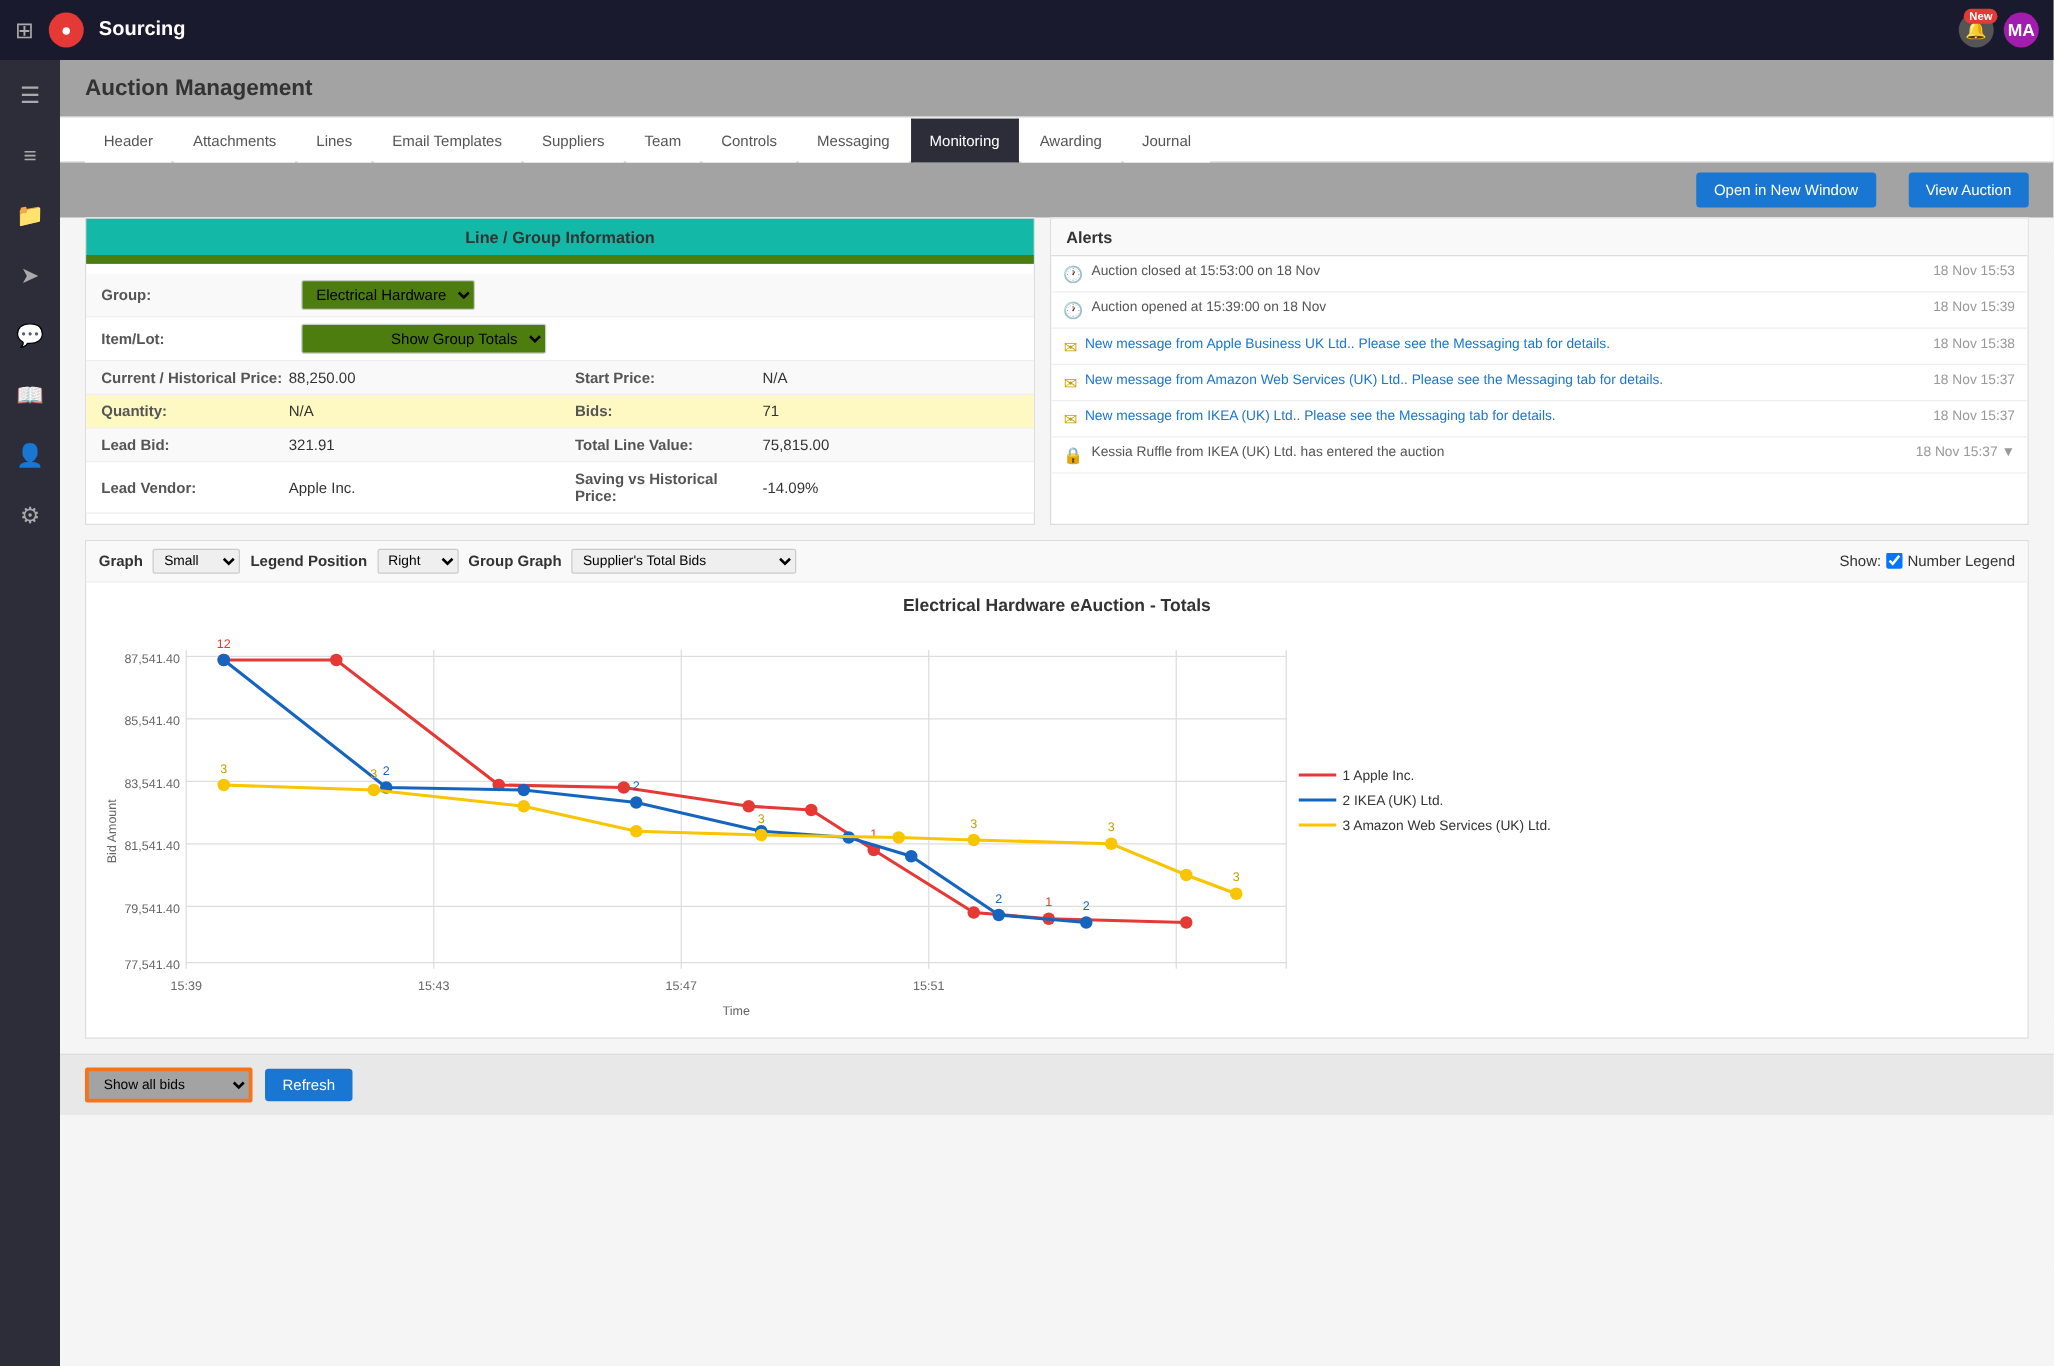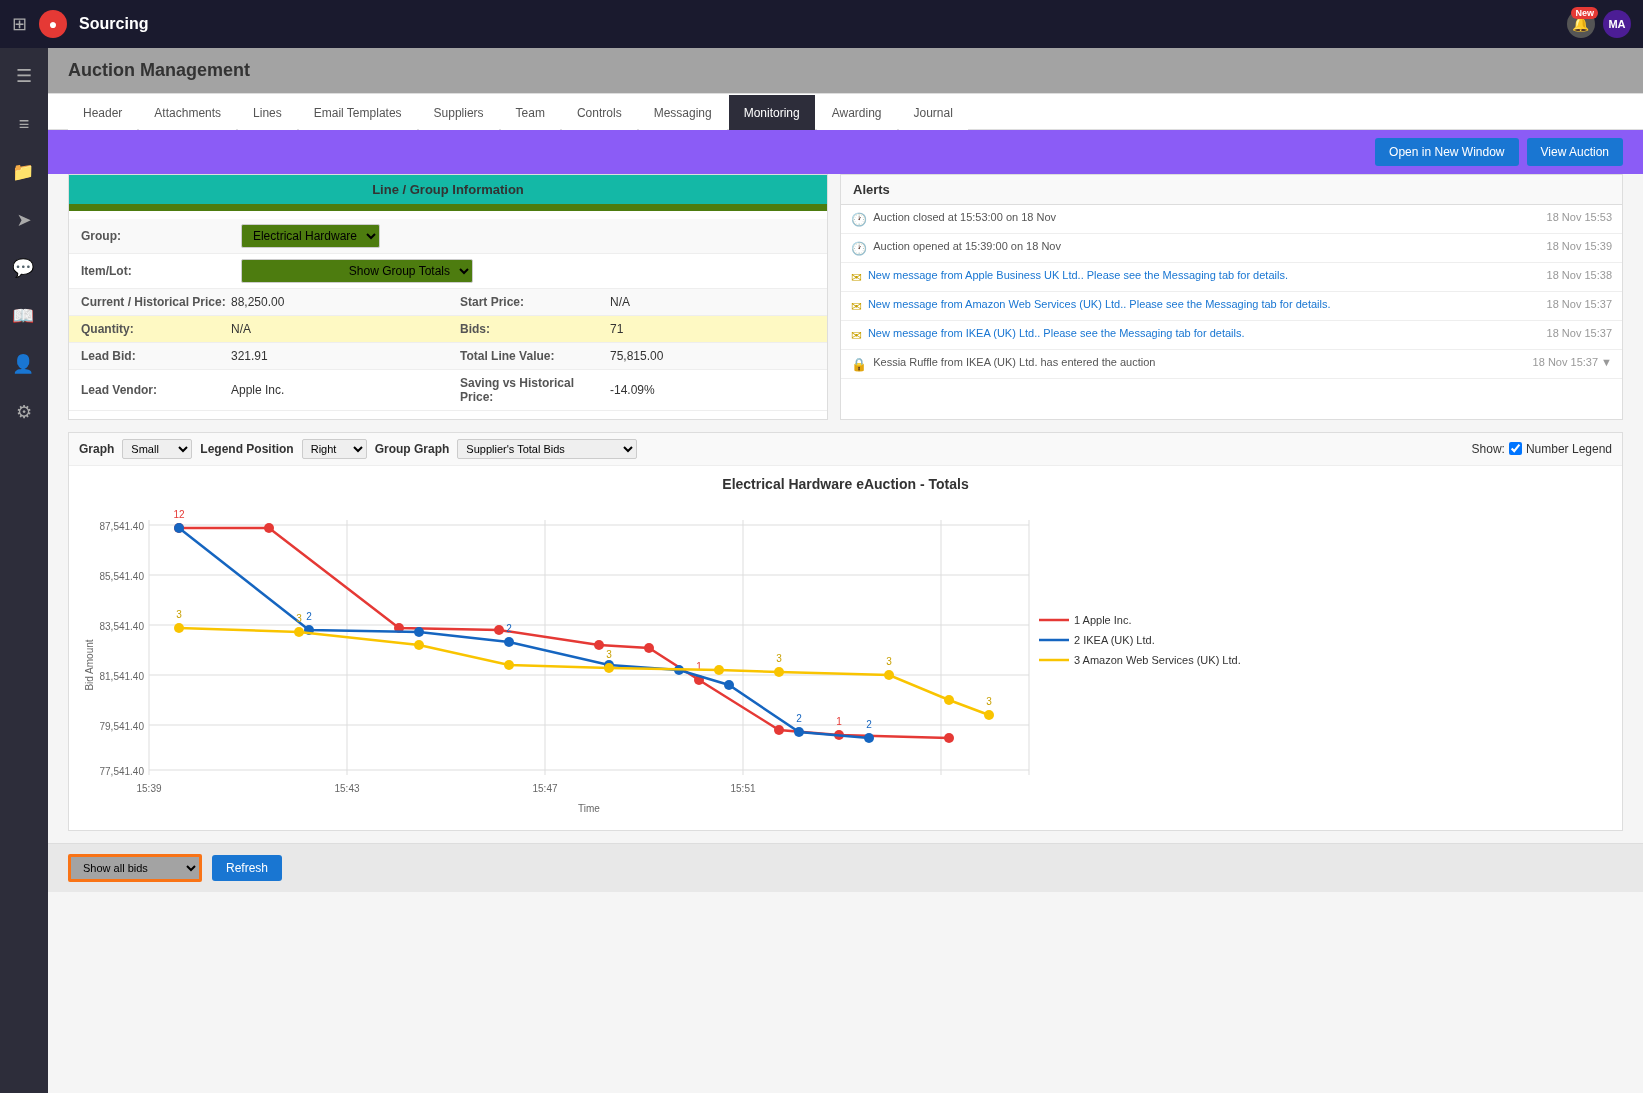--- a/index.html
+++ b/index.html
@@ -7,21 +7,21 @@
 
     
     .topbar { background: #1a1a2e; height: 48px; display: flex; align-items: center; padding: 0 12px; gap: 12px; flex-shrink: 0; }
     .topbar-grid-icon { color: #aaa; font-size: 18px; cursor: pointer; }
     .topbar-logo { background: #e53935; border-radius: 50%; width: 28px; height: 28px; display: flex; align-items: center; justify-content: center; color: white; font-size: 14px; font-weight: bold; }
     .topbar-appname { color: white; font-size: 16px; font-weight: bold; flex: 1; }
     .topbar-right { display: flex; align-items: center; gap: 8px; }
     .topbar-notif { position: relative; }
     .notif-bell { width: 28px; height: 28px; border-radius: 50%; background: #555; display: flex; align-items: center; justify-content: center; color: white; font-size: 14px; }
     .notif-badge { position: absolute; top: -3px; right: -3px; background: #e53935; color: white; font-size: 9px; border-radius: 8px; padding: 1px 4px; font-weight: bold; }
-    .topbar-avatar { width: 28px; height: 28px; border-radius: 50%; background: #4c1d95; display: flex; align-items: center; justify-content: center; color: white; font-size: 11px; font-weight: bold; }
+    .topbar-avatar { width: 28px; height: 28px; border-radius: 50%; background: #a21caf; display: flex; align-items: center; justify-content: center; color: white; font-size: 14px; font-weight: bold; }
 
     
     .main-layout { display: flex; flex: 1; overflow: hidden; }
 
     
     .sidebar { background: #2d2d3a; width: 48px; display: flex; flex-direction: column; align-items: center; padding: 8px 0; gap: 8px; flex-shrink: 0; }
     .sidebar-icon { color: #aaa; font-size: 18px; cursor: pointer; padding: 8px; border-radius: 4px; width: 40px; height: 40px; display: flex; align-items: center; justify-content: center; }
 
     
     .content { flex: 1; overflow-y: auto; background: #f5f5f5; display: flex; flex-direction: column; }
@@ -37,21 +37,21 @@
     .breadcrumb-sep { color: #999; font-size: 12px; }
     .breadcrumb-current { color: #333; font-size: 12px; }
     .auction-status { font-size: 13px; font-weight: 600; color: #333; }
 
     
     .tabs-bar { background: white; padding: 0 20px; border-bottom: 1px solid #ddd; display: flex; align-items: flex-end; flex-shrink: 0; }
     .tab { padding: 10px 14px; cursor: pointer; border: 1px solid transparent; margin-right: 2px; font-size: 12px; color: #555; background: white; border-bottom: none; position: relative; top: 1px; }
     .tab.active { background: #2d2d3a; color: white; border-color: #2d2d3a; }
 
     
-    .action-bar { padding: 8px 20px; display: flex; justify-content: flex-end; gap: 8px; background: #8b5cf6; flex-shrink: 0; }
+    .action-bar { padding: 8px 20px; display: flex; justify-content: flex-end; gap: 26px; background: #a3a3a3; flex-shrink: 0; }
     .btn-blue { background: #1976d2; color: white; border: none; padding: 7px 14px; cursor: pointer; border-radius: 3px; font-size: 12px; }
 
     
     .panels-row { display: flex; gap: 12px; padding: 0 20px; flex-shrink: 0; }
 
     
     .info-panel { background: white; border: 1px solid #ddd; flex: 0 0 760px; }
     .info-panel-header { background: #14b8a6; padding: 7px 12px; text-align: center; font-size: 13px; font-weight: 600; border-bottom: 7px solid #4d7c0f; }
     .info-form { padding: 8px 0; }
     .form-row { display: flex; align-items: center; padding: 5px 12px; background: #f9f9f9; border-bottom: 1px solid #eee; }
@@ -156,21 +156,21 @@
 
           <div class="form-row" style="background:#f9f9f9;">
             <span class="form-label">Group:</span>
             <select class="form-select">
               <option>Electrical Hardware</option>
             </select>
           </div>
 
           <div class="form-row" style="background:white;">
             <span class="form-label">Item/Lot:</span>
-            <select class="form-select" style="width:232px;">
+            <select class="form-select" style="width:196px;">
               <option>Show Group Totals</option>
             </select>
           </div>
 
           <div class="data-row" style="background:#f9f9f9;">
             <div class="data-cell">
               <span class="data-label">Current / Historical Price:</span>
               <span class="data-val">88,250.00</span>
             </div>
             <div class="data-cell">

